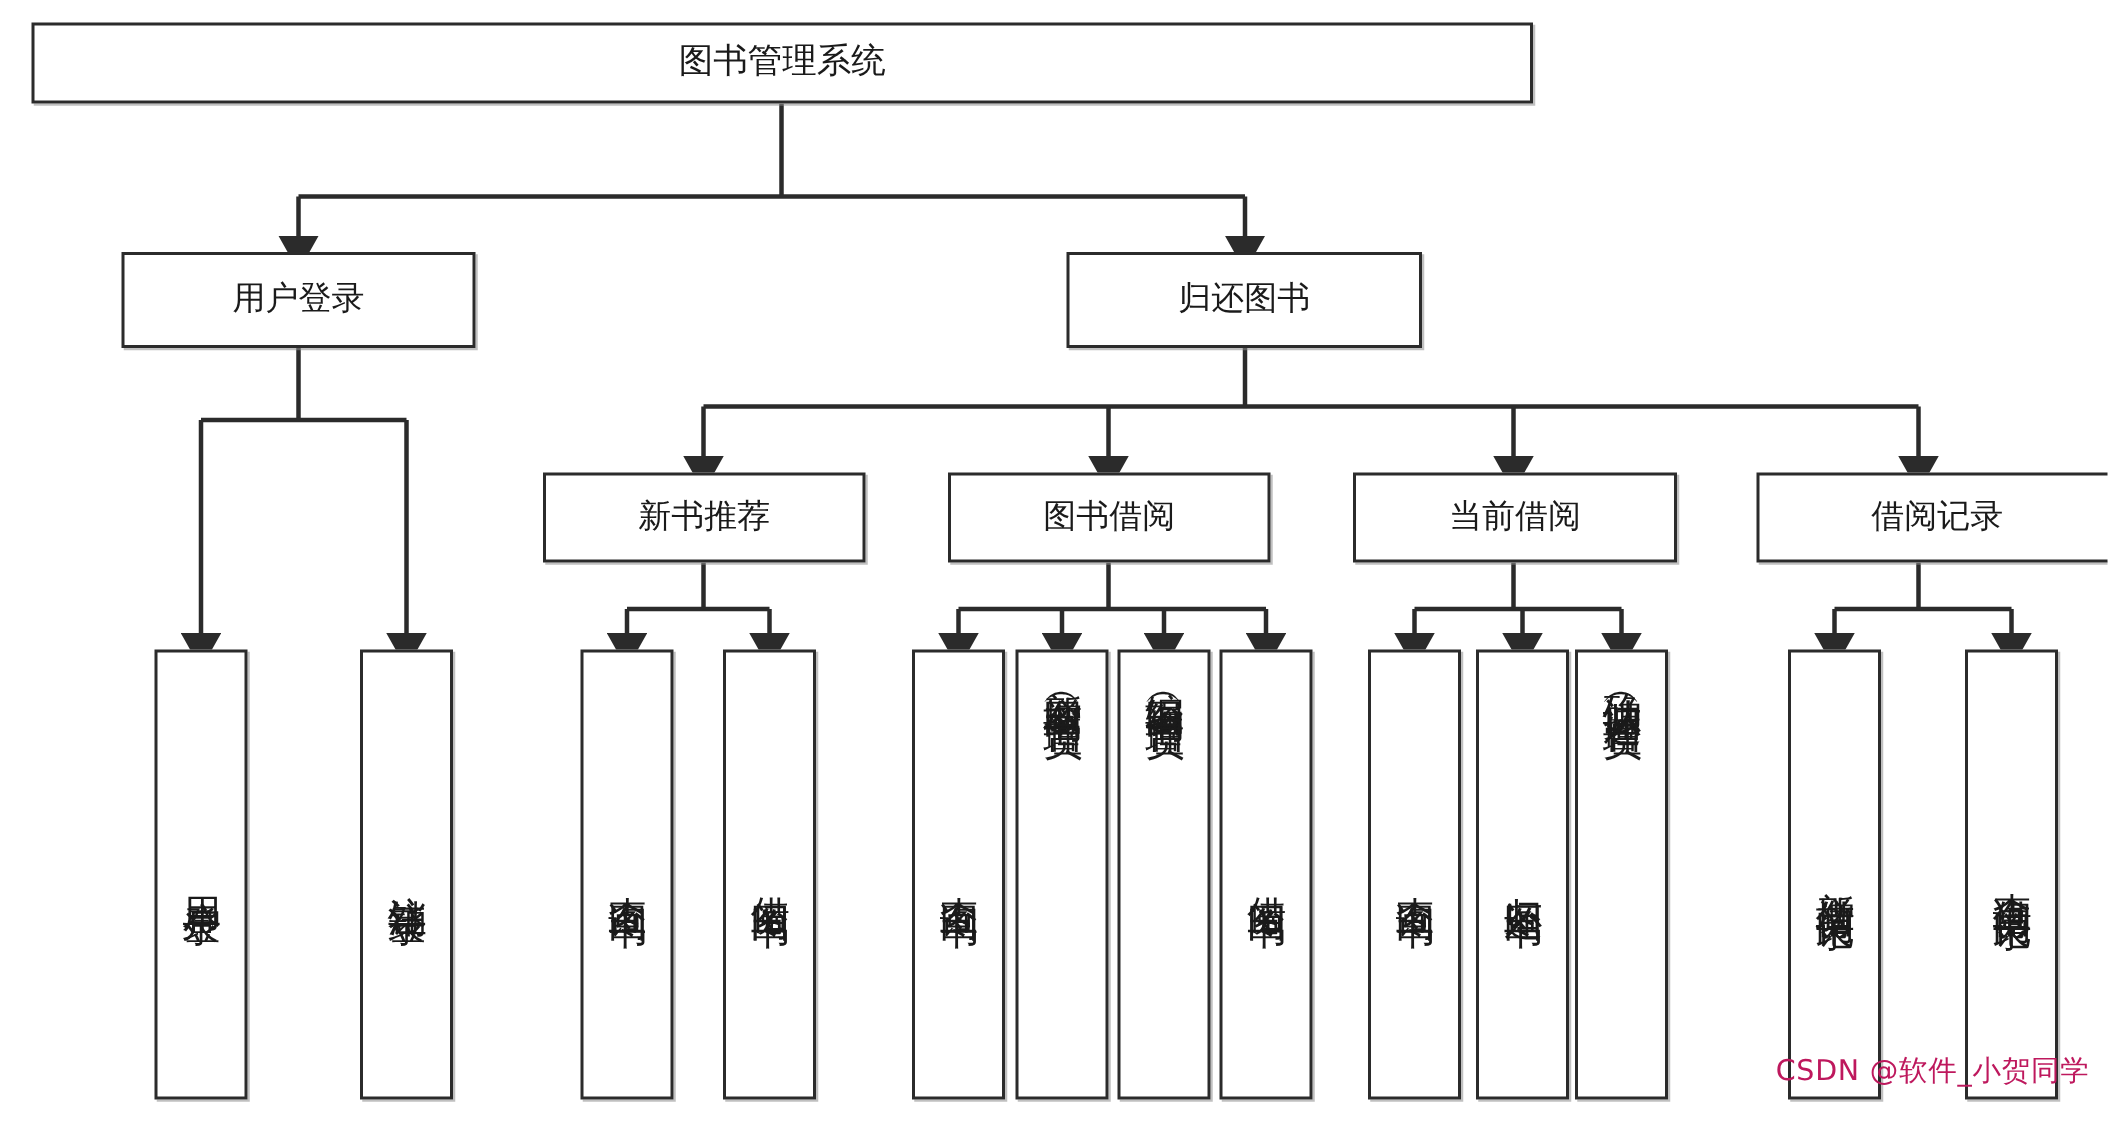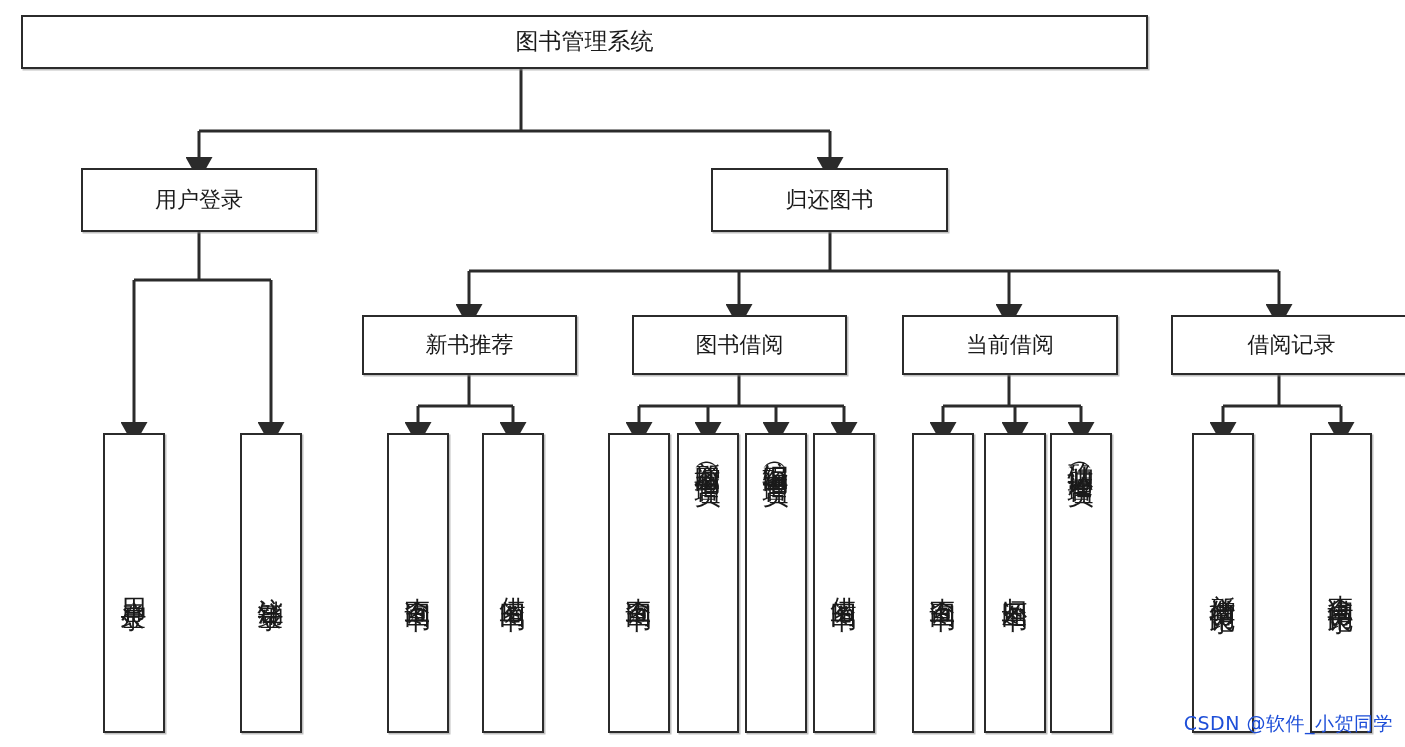--- a/index.html
+++ b/index.html
@@ -42,23 +42,23 @@
     text-orientation:upright;
     font-size:26px;
     letter-spacing:3px;
     line-height:1;
     white-space:nowrap;
   }
   .node.v.center{align-items:center;padding-top:0;}
 
   #watermark{
     position:absolute;
-    right:12px;bottom:10px;
+    right:12px;bottom:20px;
     font-size:19px;
-    color:#1d4ed8;
+    color:#be185d;
     white-space:nowrap;
     letter-spacing:.5px;
     pointer-events:none;
   }
 </style>
 </head>
 <body>
 
 <div id="diagram-root">
 
@@ -105,21 +105,21 @@
       <path d="M1015,406 L1015,425" marker-end="url(#arrow)"></path>
       <path d="M1081,406 L1081,425" marker-end="url(#arrow)"></path>
 
       <path d="M1279,375 L1279,406"></path>
       <path d="M1223,406 L1341,406"></path>
       <path d="M1223,406 L1223,425" marker-end="url(#arrow)"></path>
       <path d="M1341,406 L1341,425" marker-end="url(#arrow)"></path>
     </g>
   </svg>
 
-  <div class="node h" id="node-root" style="left:21px;top:15px;width:1127px;height:54px;">
+  <div class="node h" id="node-root" style="left:21px;top:15px;width:1001px;height:54px;">
     <span class="label">图书管理系统</span>
   </div>
 
   <div class="node h" style="left:81px;top:168px;width:236px;height:64px;">
     <span class="label">用户登录</span>
   </div>
   <div class="node h" style="left:711px;top:168px;width:237px;height:64px;">
     <span class="label">归还图书</span>
   </div>
 

